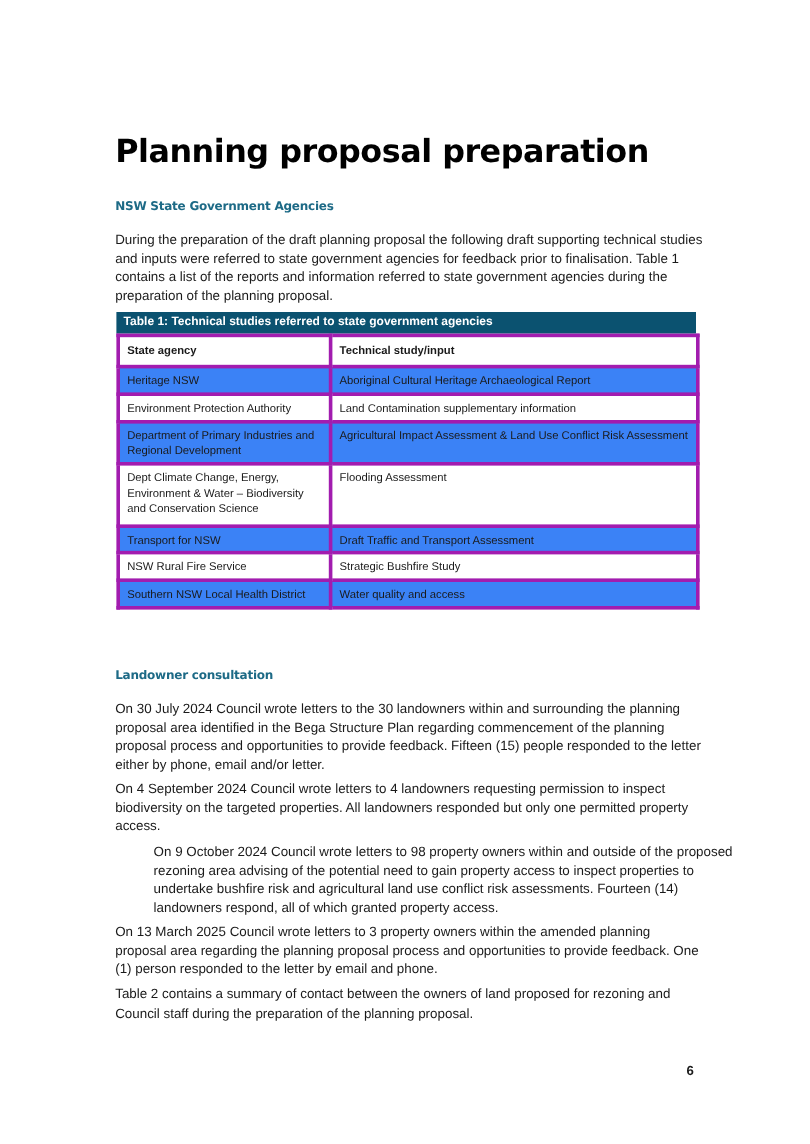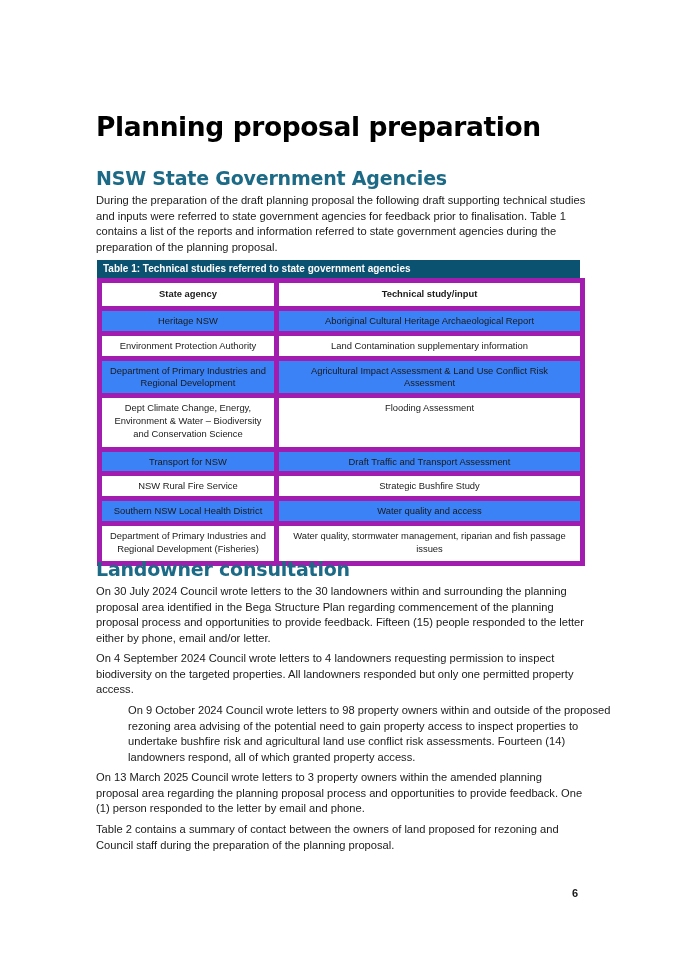--- a/index.html
+++ b/index.html
@@ -4,29 +4,29 @@
 <style>
   html, body { margin: 0; padding: 0; background: #ffffff; }
   body { width: 675px; height: 953px; position: relative; overflow: hidden;
          font-family: "Liberation Sans", "DejaVu Sans", sans-serif; color: #1a1a1a; }
   .page { position: absolute; left: 0; top: 0; width: 675px; height: 953px; }
   .title { position: absolute; left: 96px; top: 111px; margin: 0;
            font-family: "DejaVu Sans", sans-serif; font-weight: bold;
            font-size: 26.5px; letter-spacing: -0.4px; color: #000000; }
   .h2 { position: absolute; left: 96px; margin: 0;
         font-family: "DejaVu Sans", sans-serif; font-weight: bold;
-        font-size: 19px; letter-spacing: -0.2px; color: #1d6a86; }
+        font-size: 10px; letter-spacing: -0.2px; color: #1d6a86; }
   .para { position: absolute; left: 96px; width: 490px; margin: 0;
           font-size: 11.15px; line-height: 15.6px; color: #1a1a1a; }
   .table-wrap { position: absolute; left: 97px; top: 260px; width: 483px; }
   .caption { background: #0b5270; color: #ffffff; font-weight: bold;
              font-size: 10px; height: 18px; line-height: 18px; padding-left: 6px; }
   table { border-collapse: collapse; width: 483px; table-layout: fixed; }
-  td, th { font-size: 9.4px; line-height: 12.8px; text-align: center; vertical-align: top;
-           padding: 4px 6px 3px 6px; border: 5px solid #a21caf; color: #1a1a1a; }
+  td, th { font-size: 9.4px; line-height: 12.8px; text-align: left; vertical-align: top;
+           padding: 4px 6px 3px 6px; border: 3px solid #a21caf; color: #1a1a1a; }
   th { font-weight: bold; height: 15px; padding-top: 5px; }
   col.c1 { width: 177px; } col.c2 { width: 306px; }
   tr.shade td { background: #3b82f6; }
   .page-num { position: absolute; left: 572px; top: 887px; font-size: 11px; font-weight: bold; color: #1a1a1a; }
 </style>
 </head>
 <body>
 
 <div class="page">
 
@@ -71,24 +71,20 @@
           <td>Draft Traffic and Transport Assessment</td>
         </tr>
         <tr>
           <td>NSW Rural Fire Service</td>
           <td>Strategic Bushfire Study</td>
         </tr>
         <tr class="shade">
           <td>Southern NSW Local Health District</td>
           <td>Water quality and access</td>
         </tr>
-        <tr>
-          <td style="padding-bottom:5px;">Department of Primary Industries and Regional Development (Fisheries)</td>
-          <td>Water quality, stormwater management, riparian and fish passage issues</td>
-        </tr>
       </tbody>
     </table>
   </div>
 
   <h2 class="h2" style="top:558px;">Landowner consultation</h2>
 
   <p class="para" style="top:584px;">On 30 July 2024 Council wrote letters to the 30 landowners within and surrounding the planning proposal area identified in the Bega Structure Plan regarding commencement of the planning proposal process and opportunities to provide feedback. Fifteen (15) people responded to the letter either by phone, email and/or letter.</p>
   <p class="para" style="top:651px;">On 4 September 2024 Council wrote letters to 4 landowners requesting permission to inspect biodiversity on the targeted properties. All landowners responded but only one permitted property access.</p>
   <p class="para" style="top:703px;margin-left:32px;">On 9 October 2024 Council wrote letters to 98 property owners within and outside of the proposed rezoning area advising of the potential need to gain property access to inspect properties to undertake bushfire risk and agricultural land use conflict risk assessments. Fourteen (14) landowners respond, all of which granted property access.</p>
   <p class="para" style="top:770px;">On 13 March 2025 Council wrote letters to 3 property owners within the amended planning proposal area regarding the planning proposal process and opportunities to provide feedback. One (1) person responded to the letter by email and phone.</p>

